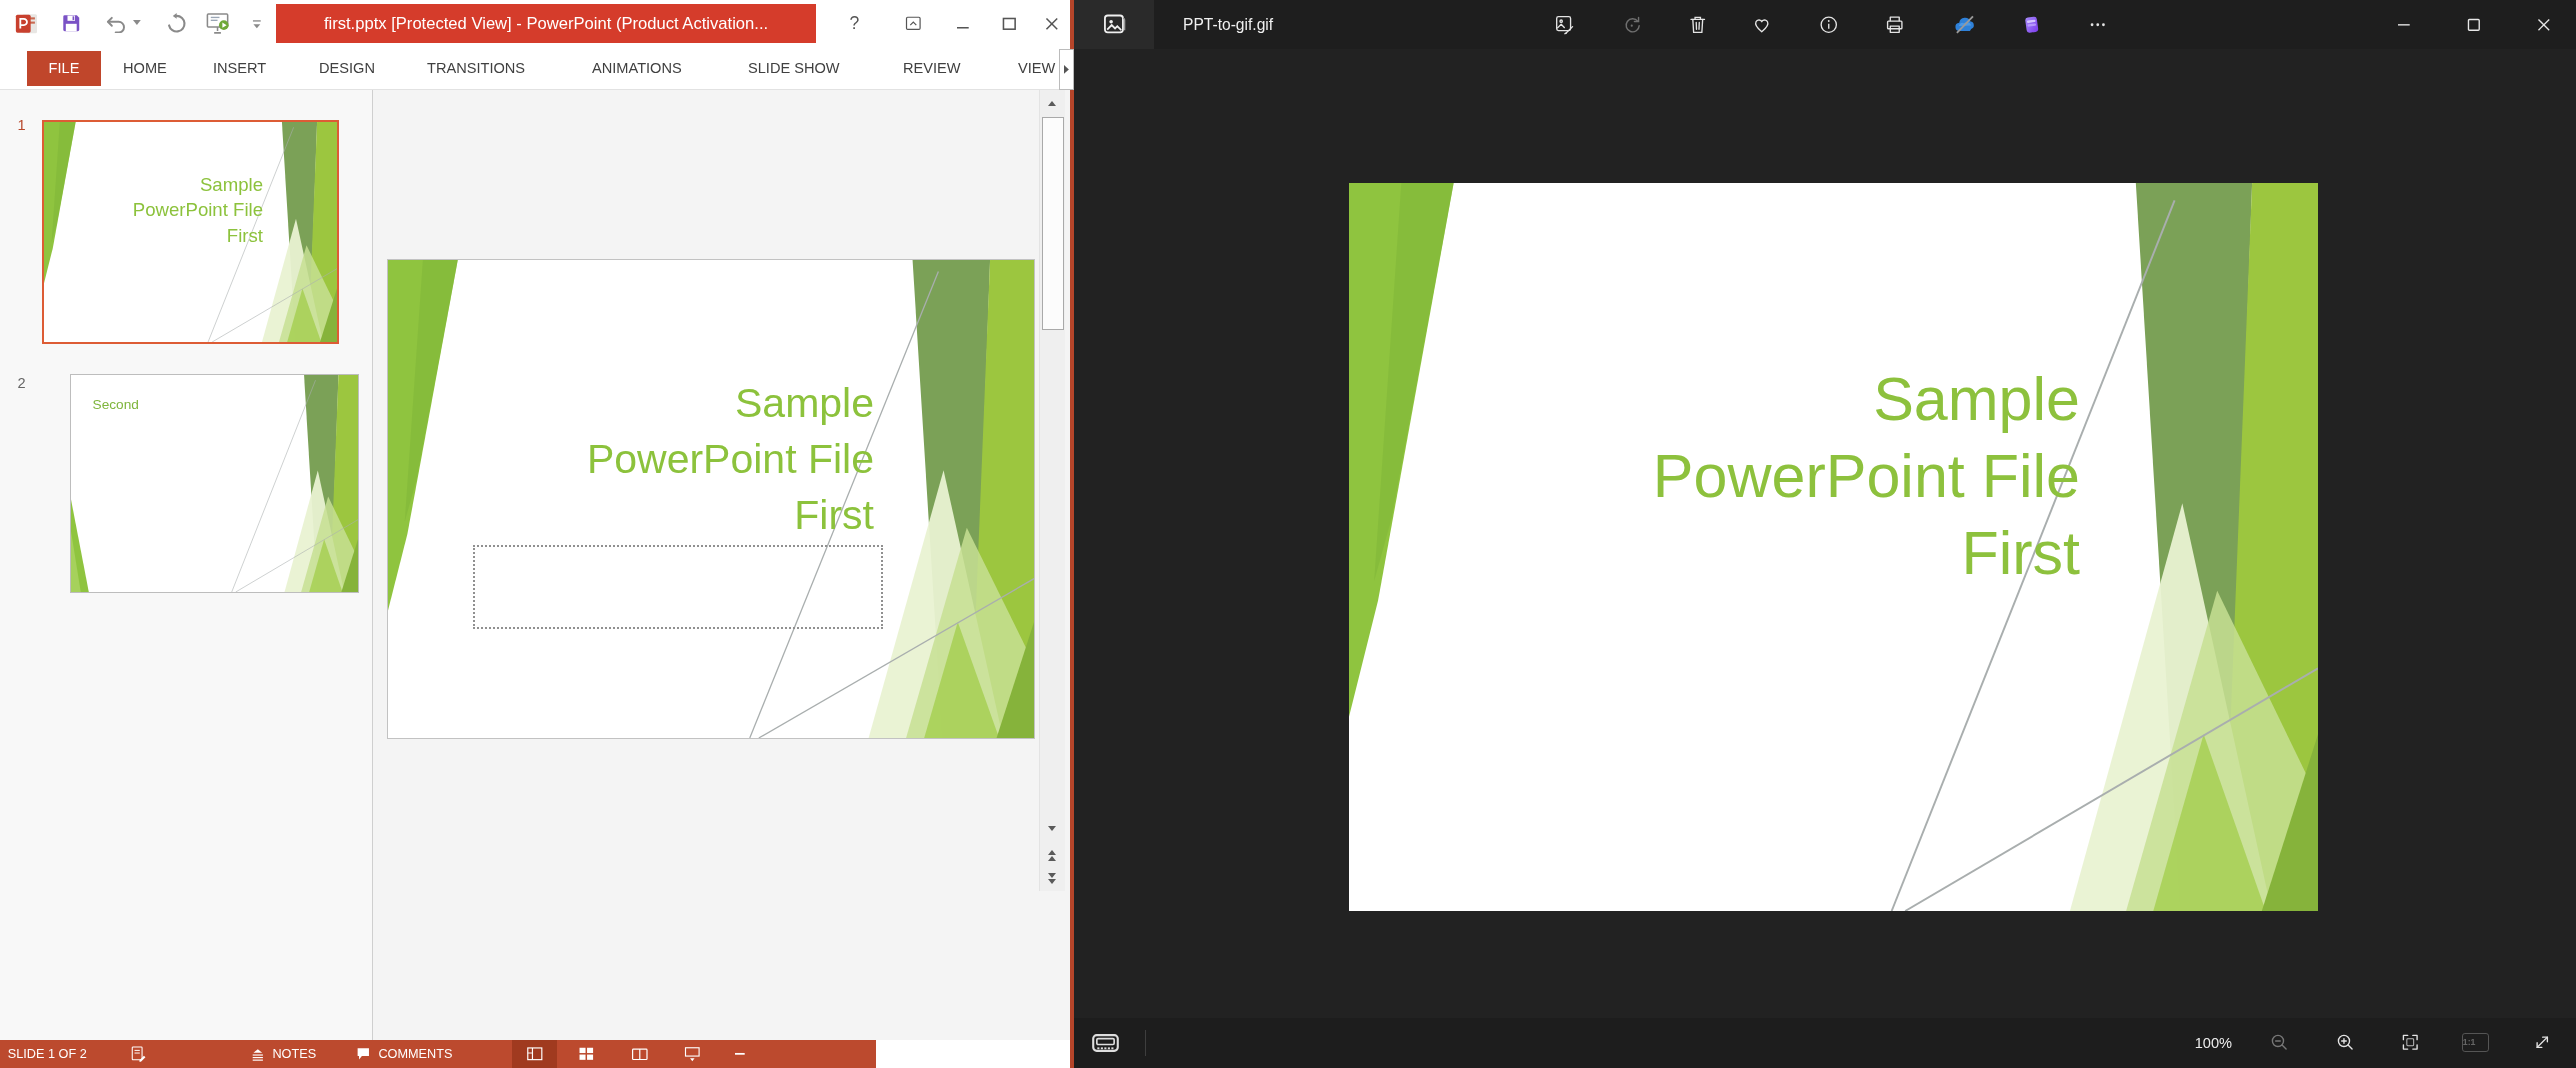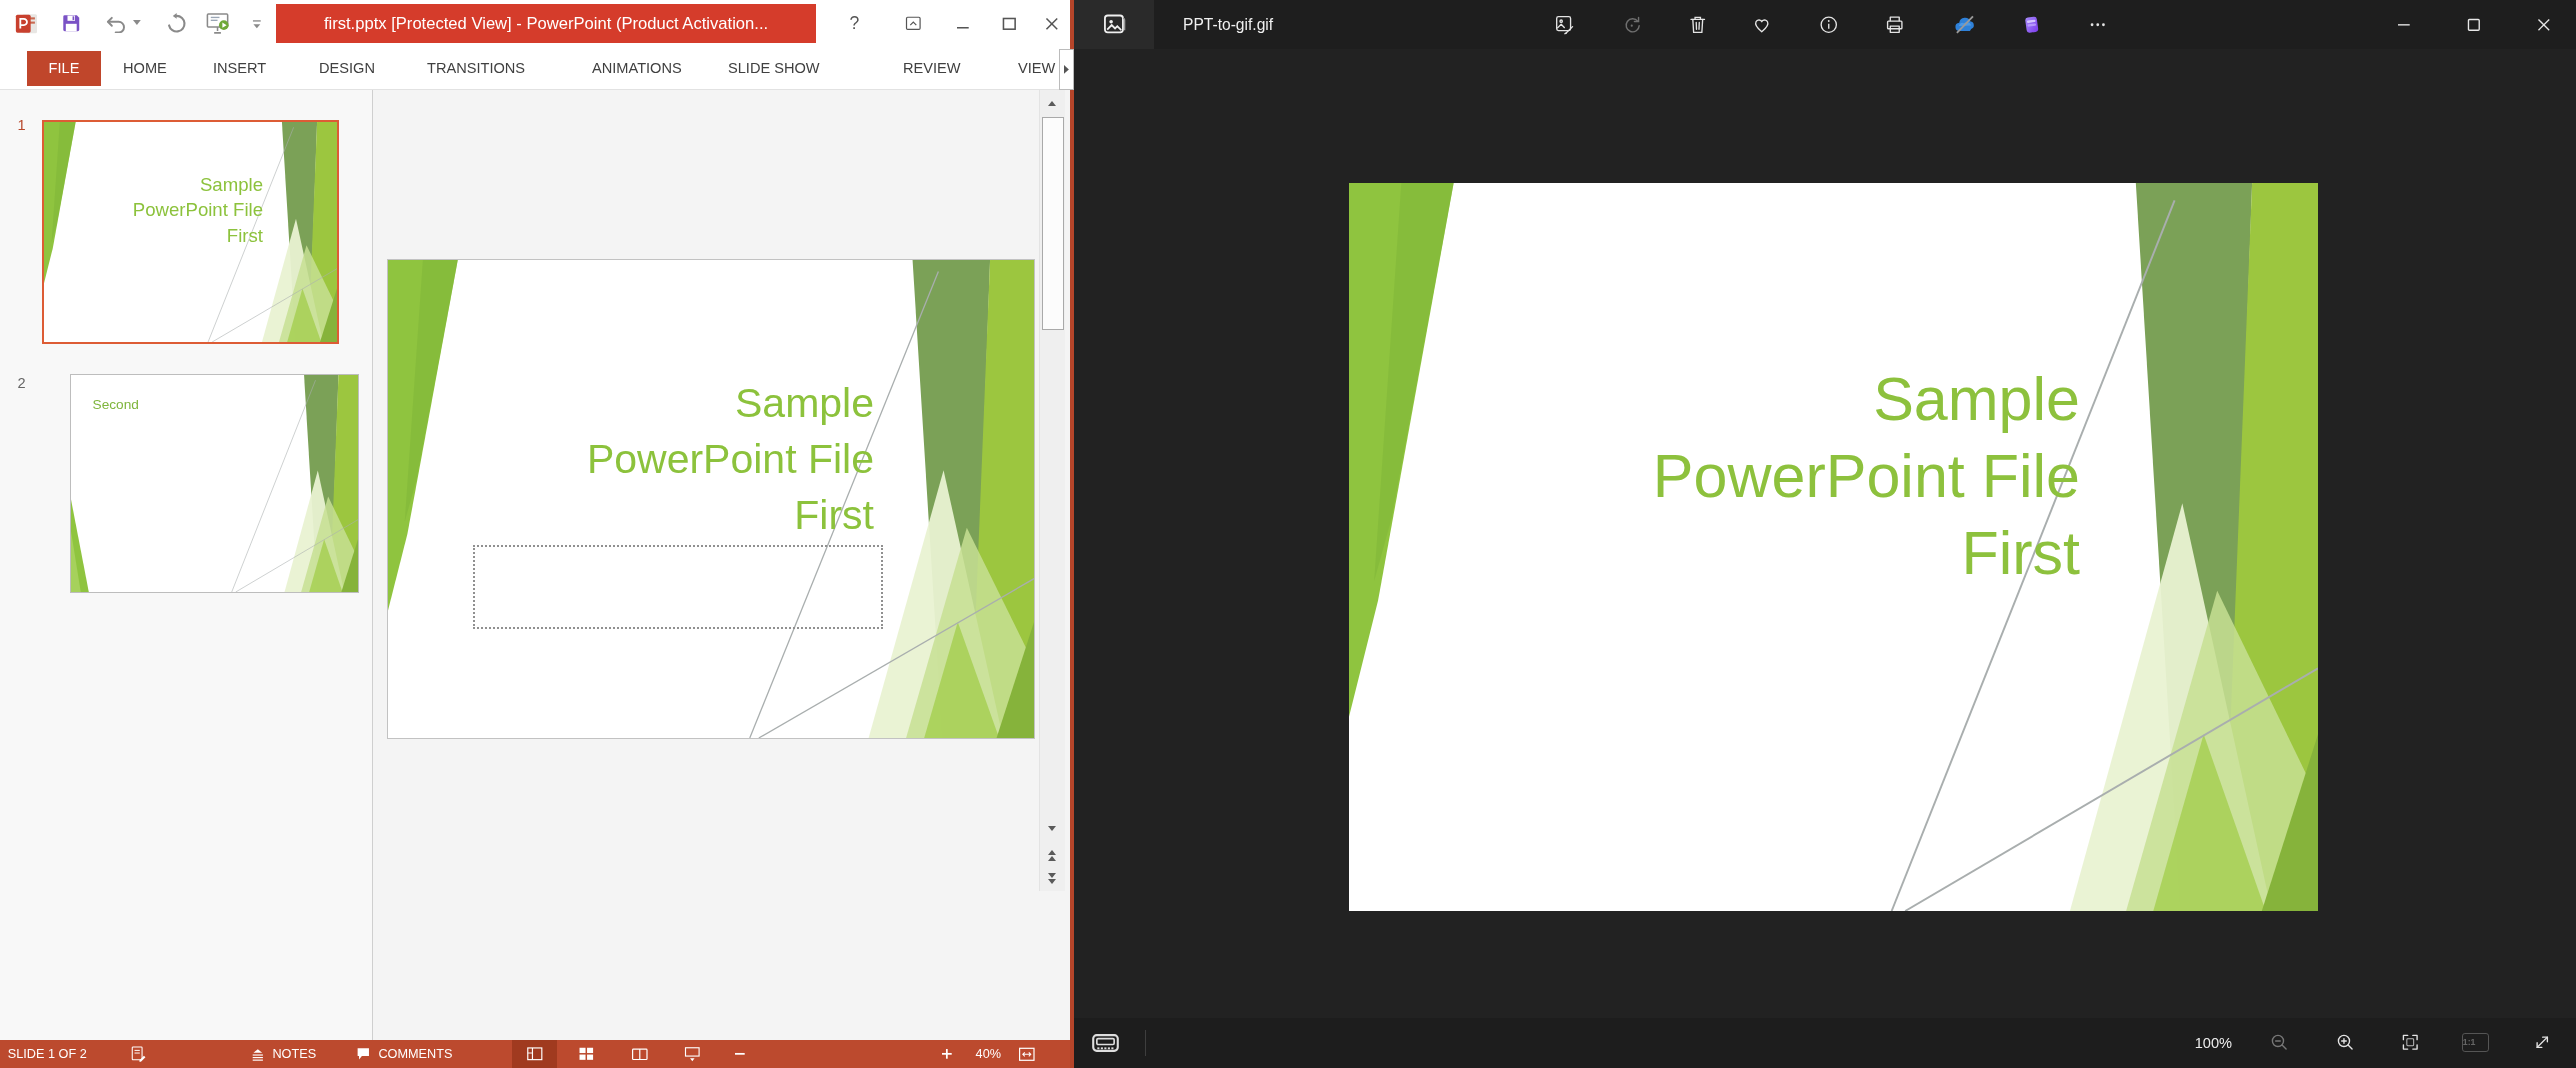--- a/index.html
+++ b/index.html
@@ -33,21 +33,21 @@
   .subtitle-ph{left:85px;top:285px;width:406px;height:80px;border:2px dotted #909090;background:transparent;}
 
   .vtrack{left:1039px;top:90px;width:25.4px;height:801px;background:#efefef;border-left:1px solid #e3e3e3;}
   .scroll-btn{left:1039px;width:25.4px;display:flex;align-items:center;justify-content:center;flex-direction:column;}
   .vthumb{left:1042px;top:117px;width:19.5px;height:211px;background:#fcfcfc;border:1px solid #a9a9a9;}
   .tri{width:0;height:0;border-left:4.9px solid transparent;border-right:4.9px solid transparent;}
   .tri.up{border-bottom:5.9px solid #5a5a5a;}
   .tri.down{border-top:5.9px solid #5a5a5a;}
   .tri.small{border-left-width:4.9px;border-right-width:4.9px;}
 
-  .statusbar{left:0;top:1040px;width:1074px;height:28px;background:#bc4a2e;color:#fff;font-size:12.7px;}
+  .statusbar{left:0;top:1040px;width:876px;height:28px;background:#bc4a2e;color:#fff;font-size:12.7px;}
   .sb-item{top:0;height:28px;display:flex;align-items:center;white-space:nowrap;color:#fff;}
   .sb-viewbtn{top:0;height:28px;width:45px;display:flex;align-items:center;justify-content:center;}
   .sb-viewbtn.active{background:#a03a1f;}
 
   
   #photos{left:1074px;top:0;width:1502px;height:1068px;background:#222;}
   .ph-titlebar{left:0;top:0;width:1502px;height:49px;background:#1e1e1e;}
   .gallery-block{left:0;top:0;width:80px;height:49px;background:#2a2a2a;display:flex;align-items:center;justify-content:center;}
   .ph-filename{left:109px;top:0;height:49px;line-height:49px;color:#f0f0f0;font-size:15.6px;}
   .ph-toolbtn{top:2.9px;width:43px;height:43px;display:flex;align-items:center;justify-content:center;}
@@ -147,21 +147,21 @@
           <line x1="12.5" y1="1.5" x2="1.5" y2="12.5" stroke="#555" stroke-width="1.6"></line>
         </svg>
     </div>
 
     <div class="abs file-tab">FILE</div>
     <span class="abs tab" style="left:123px;">HOME</span>
     <span class="abs tab" style="left:213px;">INSERT</span>
     <span class="abs tab" style="left:319px;">DESIGN</span>
     <span class="abs tab" style="left:427px;">TRANSITIONS</span>
     <span class="abs tab" style="left:592px;">ANIMATIONS</span>
-    <span class="abs tab" style="left:728px;">SLIDE SHOW</span>
+    <span class="abs tab" style="left:748px;">SLIDE SHOW</span>
     <span class="abs tab" style="left:903px;">REVIEW</span>
     <span class="abs tab" style="left:1018px;">VIEW</span>
     <div class="abs" style="left:1059px;top:49px;width:12.7px;height:39px;background:#fff;border:1px solid #bbb;display:flex;align-items:center;justify-content:center;z-index:3;">
       <svg width="5.9" height="8.8" viewBox="0 0 6 9">
           <path d="M1 0l5 4.5L1 9z" fill="#555"></path>
         </svg>
     </div>
     <div class="abs tabs-underline"></div>
 
     <div class="abs thumb-panel">

